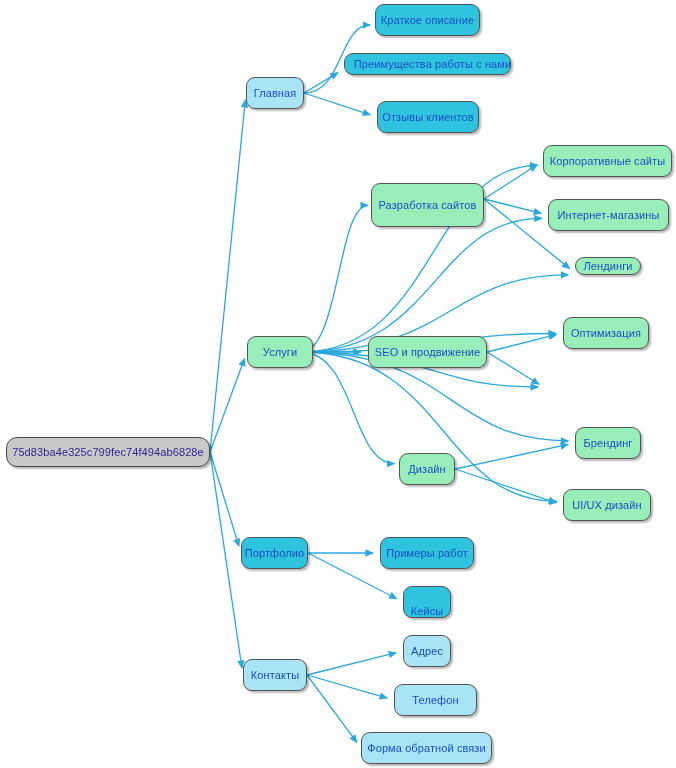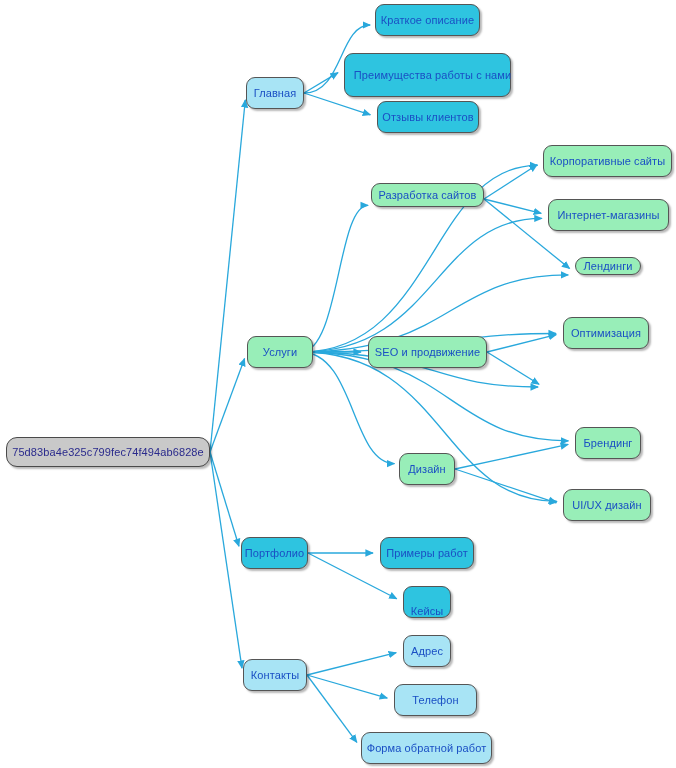--- a/index.html
+++ b/index.html
@@ -62,30 +62,30 @@
   <div id="node-layer">
       <div class="node n-root" style="left: 6px; top: 437px; width: 204px; height: 30px;">
         <span>75d83ba4e325c799fec74f494ab6828e</span>
       </div>
       <div class="node n-lblue" style="left: 246px; top: 77px; width: 58px; height: 32px;">
         <span>Главная</span>
       </div>
       <div class="node n-cyan" style="left: 375px; top: 4px; width: 105px; height: 32px;">
         <span>Краткое описание</span>
       </div>
-      <div class="node n-cyan" style="left: 344px; top: 53px; width: 167px; height: 44px; padding-left: 10px;">
+      <div class="node n-cyan" style="left: 344px; top: 53px; width: 167px; height: 22px; padding-left: 10px;">
         <span>Преимущества работы с нами</span>
       </div>
       <div class="node n-cyan" style="left: 377px; top: 101px; width: 102px; height: 32px;">
         <span>Отзывы клиентов</span>
       </div>
       <div class="node n-green" style="left: 247px; top: 336px; width: 66px; height: 32px;">
         <span>Услуги</span>
       </div>
-      <div class="node n-green" style="left: 371px; top: 183px; width: 113px; height: 24px;">
+      <div class="node n-green" style="left: 371px; top: 183px; width: 113px; height: 44px;">
         <span>Разработка сайтов</span>
       </div>
       <div class="node n-green" style="left: 368px; top: 336px; width: 119px; height: 32px;">
         <span>SEO и продвижение</span>
       </div>
       <div class="node n-green" style="left: 399px; top: 453px; width: 56px; height: 32px;">
         <span>Дизайн</span>
       </div>
       <div class="node n-green" style="left: 543px; top: 145px; width: 129px; height: 32px;">
         <span>Корпоративные сайты</span>
@@ -117,16 +117,16 @@
       <div class="node n-lblue" style="left: 243px; top: 659px; width: 64px; height: 32px;">
         <span>Контакты</span>
       </div>
       <div class="node n-lblue" style="left: 403px; top: 635px; width: 48px; height: 32px;">
         <span>Адрес</span>
       </div>
       <div class="node n-lblue" style="left: 394px; top: 684px; width: 83px; height: 32px;">
         <span>Телефон</span>
       </div>
       <div class="node n-lblue" style="left: 361px; top: 732px; width: 131px; height: 32px;">
-        <span>Форма обратной работ</span>
+        <span>Форма обратной связи</span>
       </div>
     </div>
 </div>
 
 </body></html>

